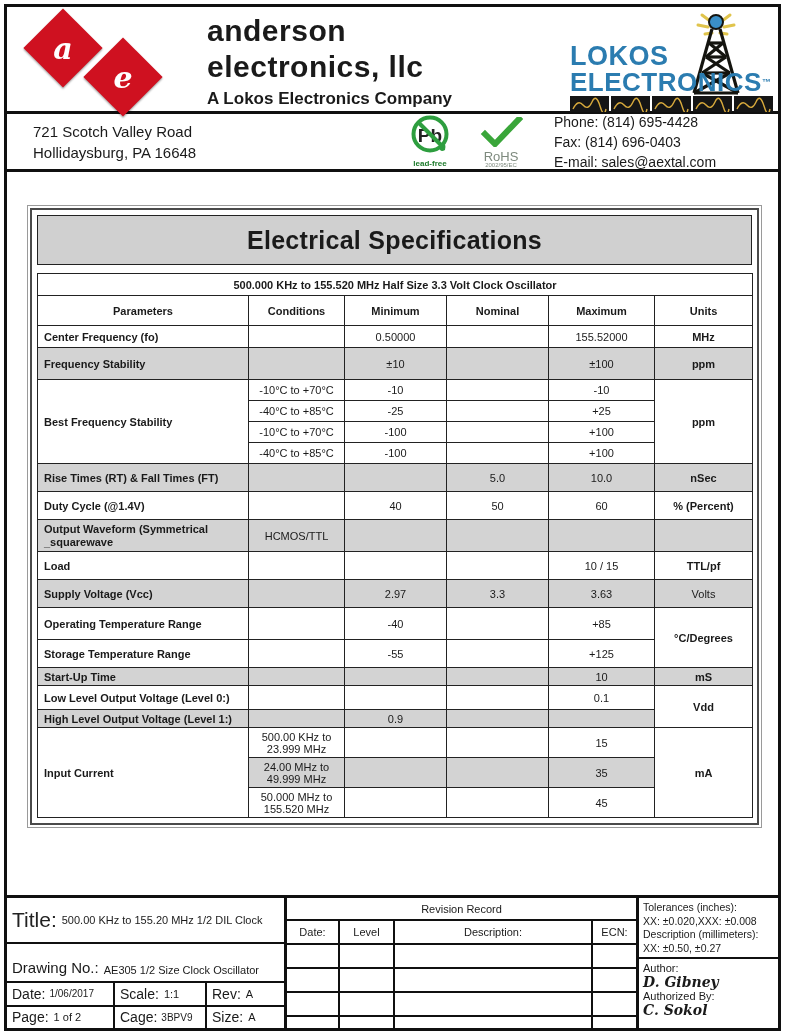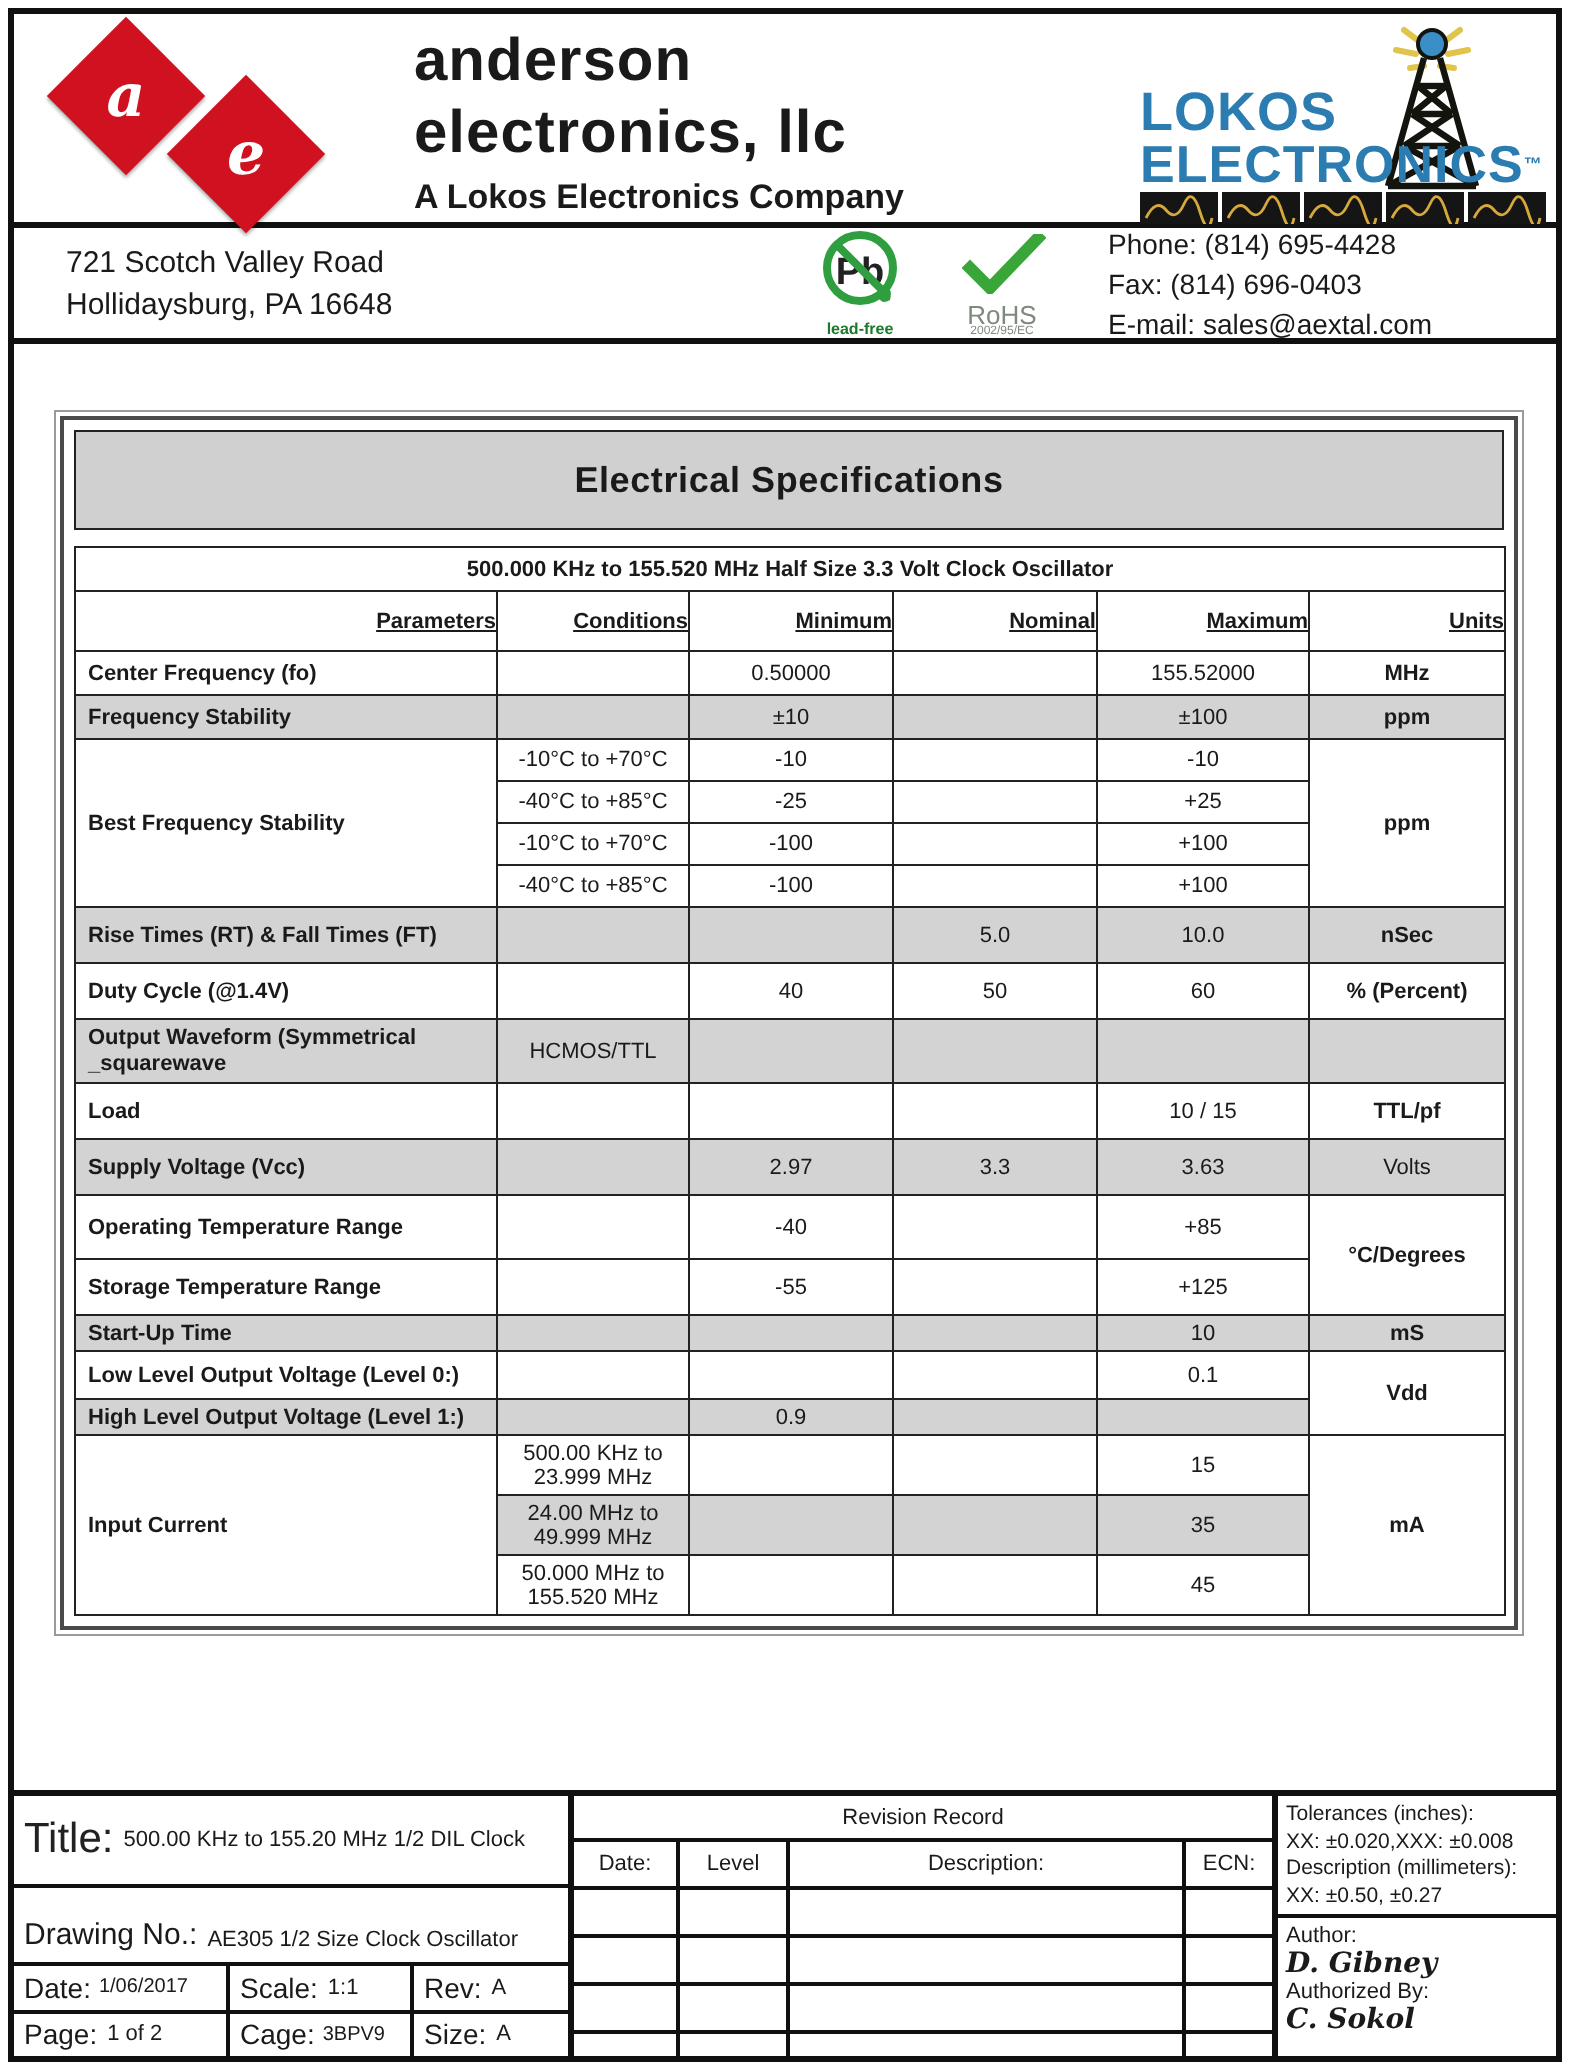--- a/index.html
+++ b/index.html
@@ -34,33 +34,33 @@
   .pb-label { font-size:8px; font-weight:bold; color:#1c7a2a; margin-top:-2px; }
   .rohs-wrap { text-align:center; }
   .rohs-name { font-size:13px; color:#7e8a7e; line-height:11px; }
   .rohs-sub { font-size:6px; color:#7e8a7e; }
   .contact { margin-left:22px; font-size:14px; line-height:20px; }
 
   
   .body-area { flex:1; position:relative; }
   .spec-frame { position:absolute; left:23px; top:36px; width:729px; border:2px solid #4a4a4a; outline:1px solid #9a9a9a; outline-offset:2px; background:#fff; padding:5px; }
   .es-title { border:1px solid #222; background:#d0d0d0; height:50px; display:flex; align-items:center; justify-content:center;
-    font-size:18px; font-weight:bold; margin-bottom:8px; letter-spacing:.3px; }
+    font-size:25px; font-weight:bold; margin-bottom:8px; letter-spacing:.3px; }
   table.spec { border-collapse:collapse; table-layout:fixed; width:715px; }
   table.spec td, table.spec th { border:1px solid #222; font-size:11px; vertical-align:middle; overflow:hidden; }
   td.param { text-align:left; padding-left:6px; font-weight:bold; }
   td.val, td.cond, td.unit { text-align:center; }
   td.cond { font-size:10px; }
   td.unit { font-weight:bold; font-size:12px; }
   td.unit-reg { font-weight:normal; font-size:12px; text-align:center; }
   tr.gray td { background:#d3d3d3; }
   td.white-cell { background:#fff !important; }
-  th.colhead { font-size:12px; text-align:right; height:30px; background:#fff;text-decoration:underline; }
+  th.colhead { font-size:12px; text-align:center; height:30px; background:#fff; }
   td.subtitle { text-align:center; font-weight:bold; font-size:11.5px; height:22px; }
-  .h22{height:22px}.h20{height:22px}.h21{height:21px}.h28{height:28px}.h32{height:32px}
+  .h22{height:22px}.h20{height:32px}.h21{height:21px}.h28{height:28px}.h32{height:32px}
   .h18{height:18px}.h24{height:24px}.h30{height:30px}
   td.prewrap { white-space:pre-line; line-height:13px; }
 
   
   .tblock { height:133px; border-top:3px solid #101010; display:flex; font-size:12px; }
   .tb-left { width:280px; border-right:3px solid #101010; display:flex; flex-direction:column; }
   .tb-row { border-bottom:2px solid #101010; display:flex; align-items:center; }
   .tb-row:last-child { border-bottom:none; }
   .row-title { height:46px; padding-left:5px; align-items:center; }
   .row-drawing { height:39px; padding-left:5px; align-items:flex-end; padding-bottom:5px; }

